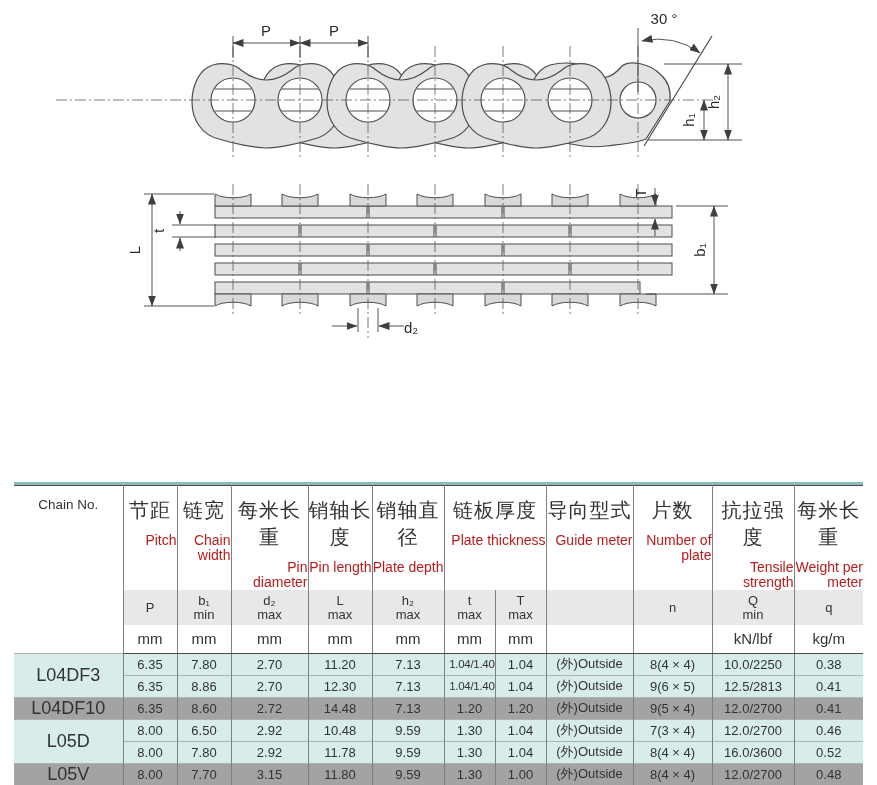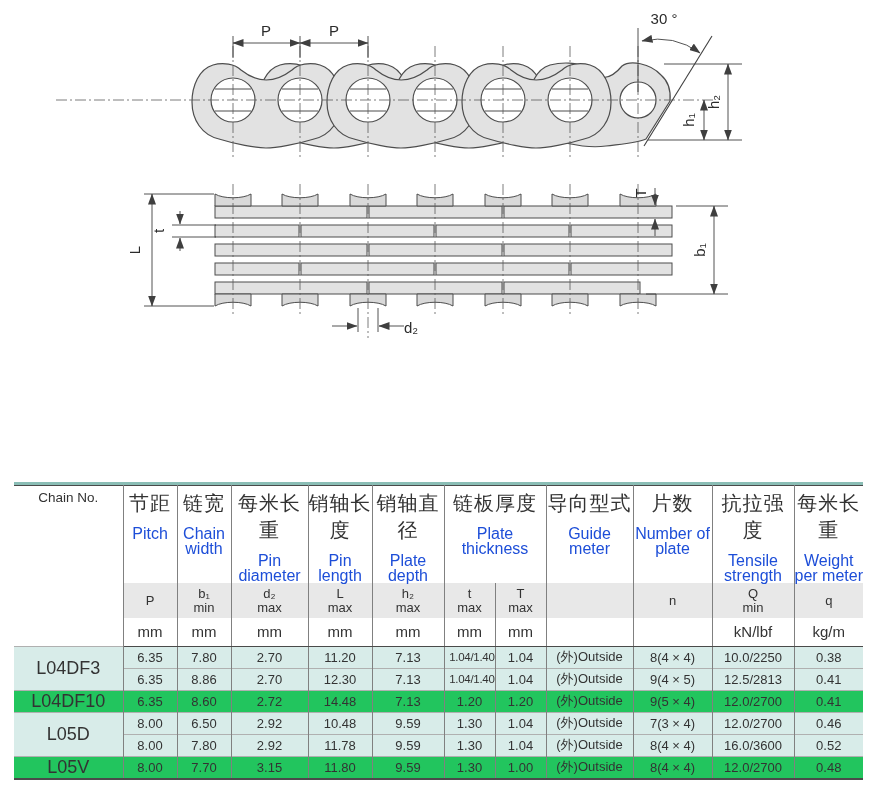--- a/index.html
+++ b/index.html
@@ -21,32 +21,32 @@
     font-family:"Liberation Sans", sans-serif;
   }
   col.c0{width:109px;} col.c1{width:54px;} col.c2{width:54px;} col.c3{width:77px;}
   col.c4{width:64px;} col.c5{width:72px;} col.c6{width:51px;} col.c7{width:51px;}
   col.c8{width:87px;} col.c9{width:79px;} col.c10{width:82px;} col.c11{width:69px;}
 
   th, td { border-left:1px solid #808080; border-right:1px solid #808080; text-align:center; font-weight:normal; }
   th:first-child, td.no-lb { border-left:none; }
   th:last-child, td:last-child { border-right:none; }
 
-  tr.r-names th { height:78px; vertical-align:top; padding-top:4px; border-bottom:none; }
+  tr.r-names th { height:78px; vertical-align:top; padding-top:11px; border-bottom:none; }
   tr.r-names .cn { font-size:20px; color:#333; letter-spacing:1px; }
-  tr.r-names .en { font-size:16px; color:#1d4ed8; line-height:15px; margin-top:9px; }
+  tr.r-names .en { font-size:14px; color:#b91c1c; line-height:15px; margin-top:9px;text-align:right; }
   th.c-corner { vertical-align:middle; font-size:13.5px; padding-top:0; }
 
   tr.r-syms td { height:35px; background:#e8e8e8; font-size:13px; line-height:14px; vertical-align:middle; border-top:none; border-bottom:none; }
   tr.r-units td { height:28px; font-size:15px; vertical-align:middle; border-top:none; border-bottom:1.5px solid #4a4a4a; }
 
   tbody td { height:22px; font-size:13px; vertical-align:middle; border-top:1px solid #b0b0b0; white-space:nowrap; }
   tbody td.tight { font-size:11.5px; letter-spacing:-0.3px;text-align:right; }
   tbody tr.g-teal td { background:#d8ece9; }
-  tbody tr.g-light td { background:#22c55e; }
+  tbody tr.g-light td { background:#a3a3a3; }
   td.c-chain { font-size:18px; }
 </style>
 </head>
 <body>
 
 <div class="page">
 
   <svg class="drawing" width="877" height="470" viewBox="0 0 877 470" xmlns="http://www.w3.org/2000/svg">
     <defs>
       <marker id="arrE" markerWidth="11" markerHeight="8" refX="10.5" refY="4" orient="auto" markerUnits="userSpaceOnUse">
@@ -353,21 +353,21 @@
       </tr>
       <tr class="g-teal">
         <td>6.35</td>
         <td>8.86</td>
         <td>2.70</td>
         <td>12.30</td>
         <td>7.13</td>
         <td class="tight">1.04/1.40</td>
         <td>1.04</td>
         <td>(外)Outside</td>
-        <td>9(4 × 5)</td>
+        <td>9(6 × 5)</td>
         <td>12.5/2813</td>
         <td>0.41</td>
       </tr>
       <tr class="g-light">
         <td class="c-chain no-lb">L04DF10</td>
         <td>6.35</td>
         <td>8.60</td>
         <td>2.72</td>
         <td>14.48</td>
         <td>7.13</td>

